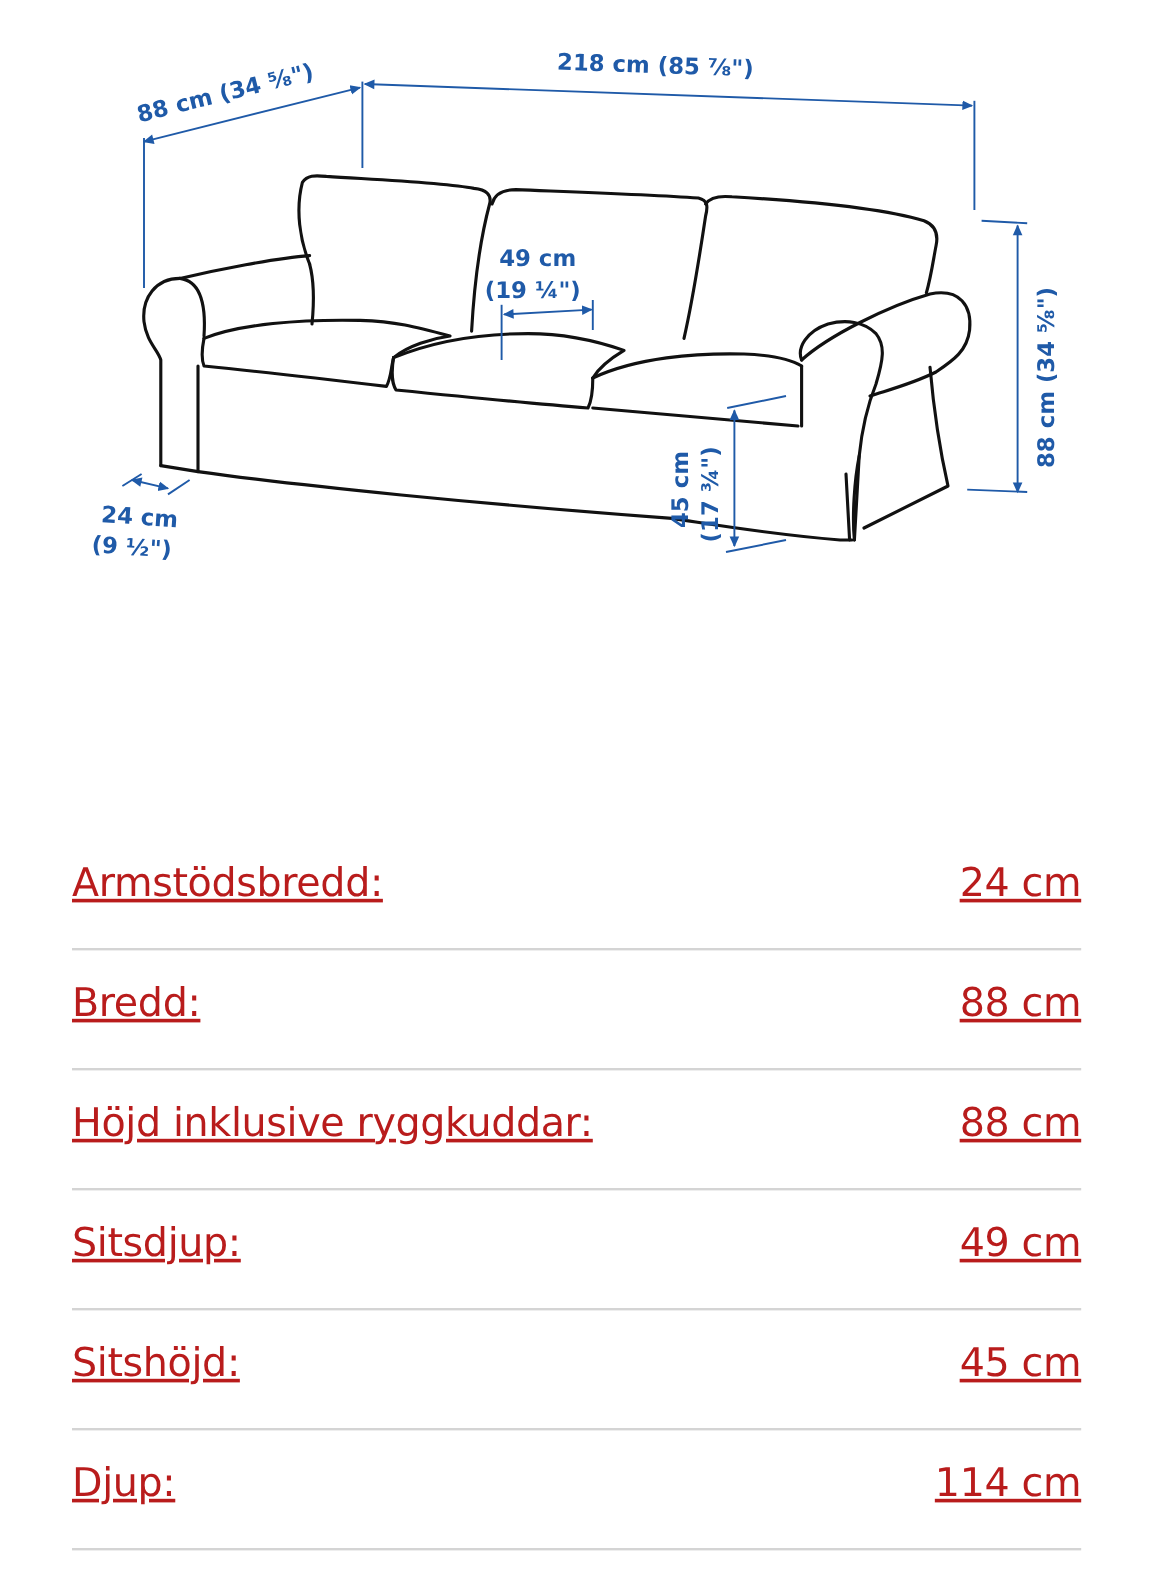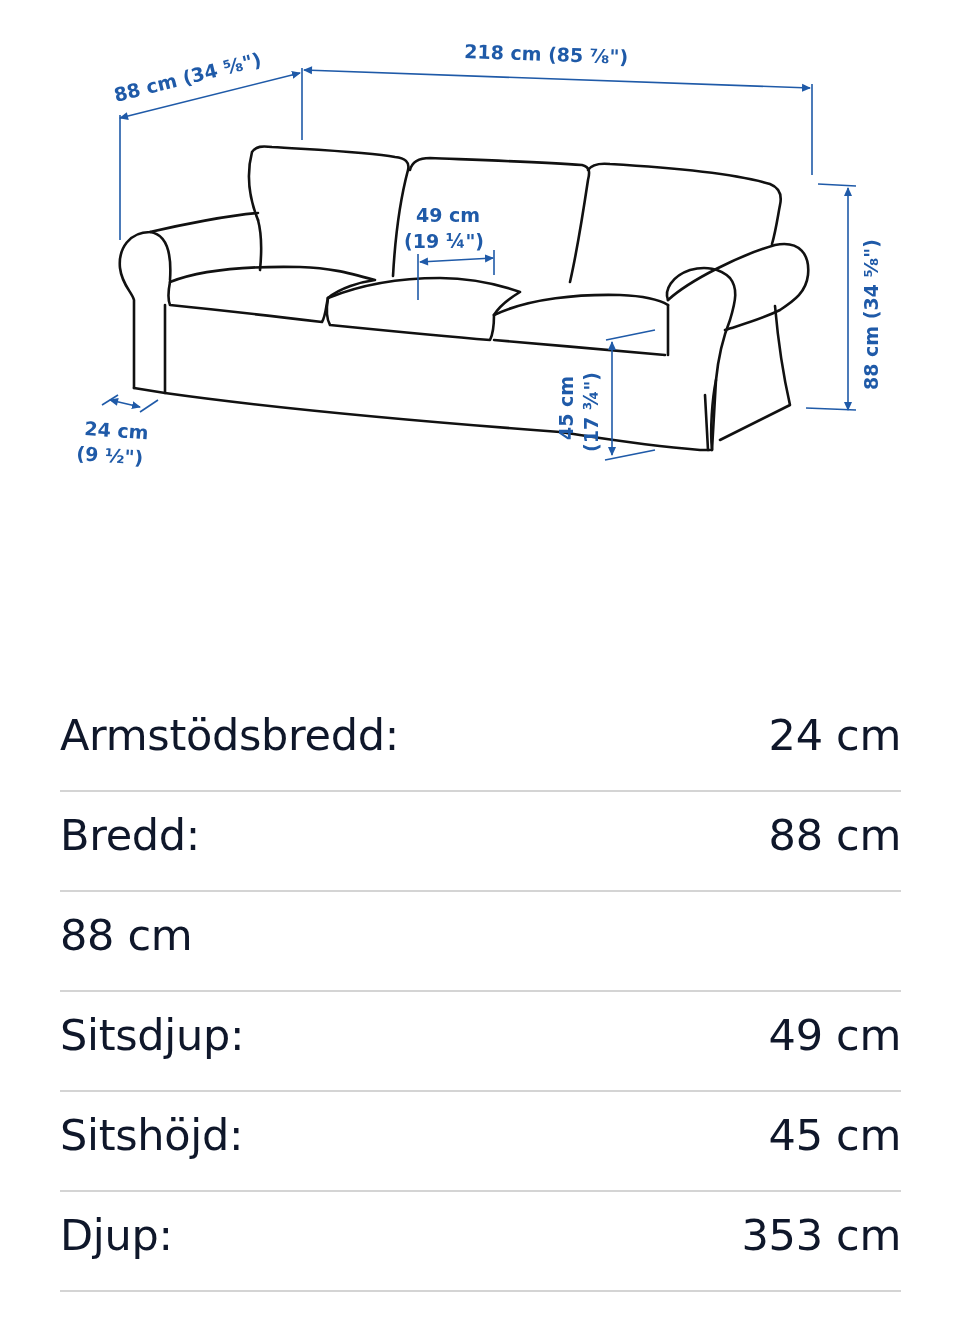--- a/index.html
+++ b/index.html
@@ -4,22 +4,22 @@
 <style>
   html, body { margin: 0; padding: 0; background: #ffffff; }
   body { width: 960px; height: 1325px; position: relative; overflow: hidden;
          font-family: "DejaVu Sans", "Liberation Sans", sans-serif; }
   .diagram { position: absolute; left: 0; top: 0; width: 960px; height: 560px; }
   .diagram svg { width: 960px; height: 560px; display: block; }
   .dim-label { font-family: "DejaVu Sans", sans-serif; font-weight: bold; fill: #1f5aa8; font-size: 19px; }
   .specs { position: absolute; left: 60px; top: 692px; width: 841px; }
   .row { height: 100px; border-bottom: 2px solid #d4d4d4; display: flex; align-items: center;
          justify-content: space-between; box-sizing: border-box; padding-top: 0; }
-  .row .label, .row .value { font-family: "DejaVu Sans", sans-serif; font-size: 43px; color: #0f172a;
-         letter-spacing: -0.3px; position: relative; top: -6px; }
+  .row .label, .row .value { font-family: "DejaVu Sans", sans-serif; font-size: 33px; color: #b91c1c;
+         letter-spacing: -0.3px; position: relative; top: -6px; text-decoration: underline; }
 </style>
 </head>
 <body>
 
 <div class="diagram">
   <svg viewBox="0 0 960 560" xmlns="http://www.w3.org/2000/svg">
     <defs>
       <marker id="arr" markerWidth="10" markerHeight="10" refX="8" refY="5" orient="auto" markerUnits="userSpaceOnUse">
         <path d="M0,1 L9,5 L0,9 z" fill="#1f5aa8"></path>
       </marker>
@@ -96,27 +96,28 @@
 <div class="specs">
   <div class="row">
     <span class="label">Armstödsbredd:</span>
     <span class="value">24 cm</span>
   </div>
   <div class="row">
     <span class="label">Bredd:</span>
     <span class="value">88 cm</span>
   </div>
   <div class="row">
+    <span class="label">Höjd inklusive ryggkuddar:</span>
     <span class="value">88 cm</span>
   </div>
   <div class="row">
     <span class="label">Sitsdjup:</span>
     <span class="value">49 cm</span>
   </div>
   <div class="row">
     <span class="label">Sitshöjd:</span>
     <span class="value">45 cm</span>
   </div>
   <div class="row">
     <span class="label">Djup:</span>
-    <span class="value">353 cm</span>
+    <span class="value">114 cm</span>
   </div>
 </div>
 
 </body></html>

